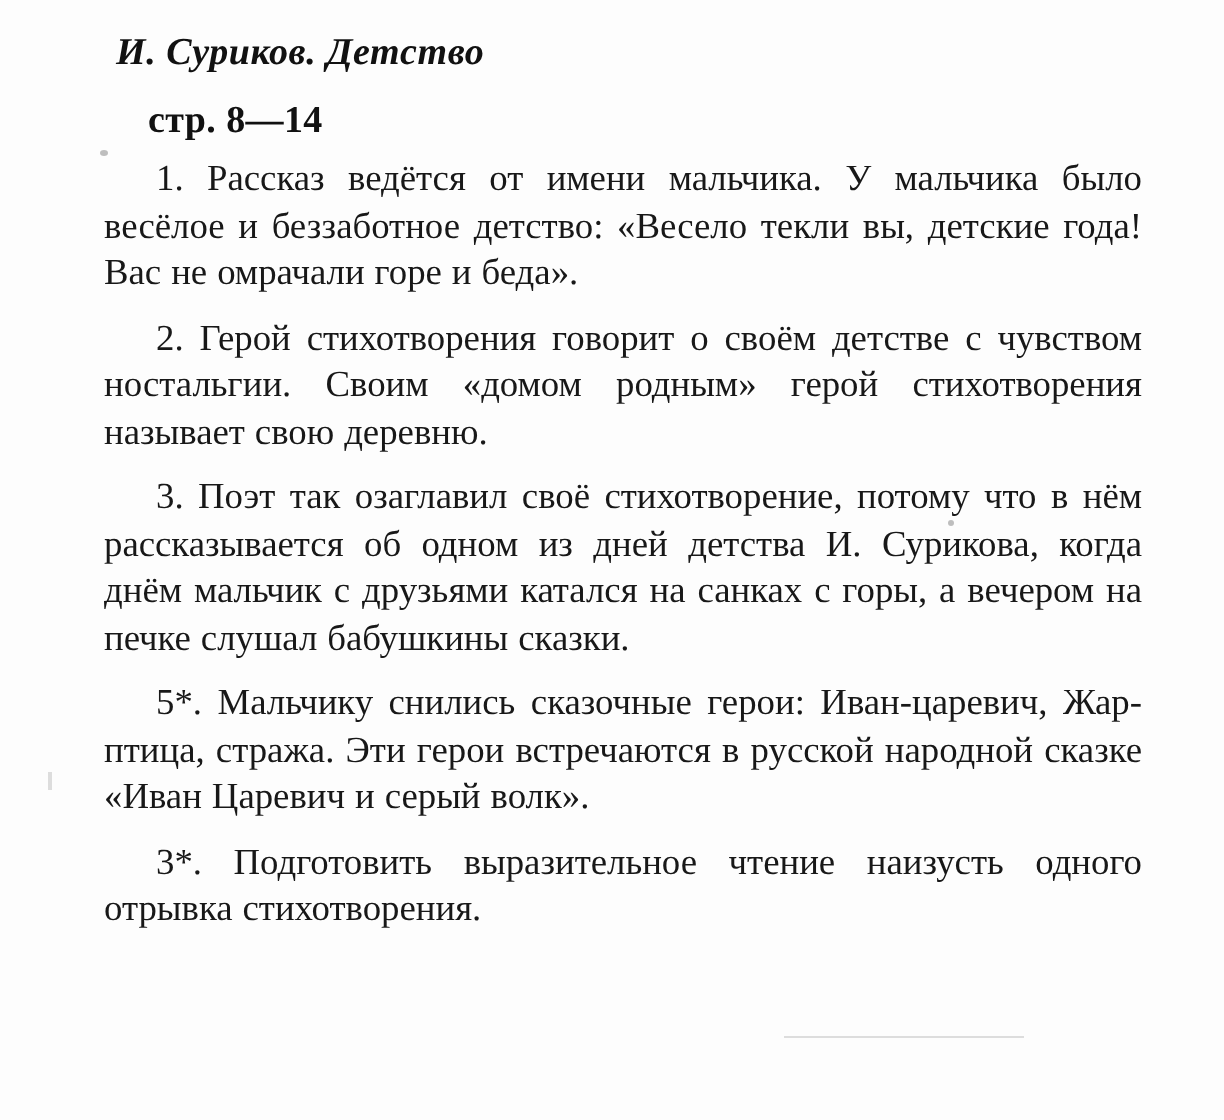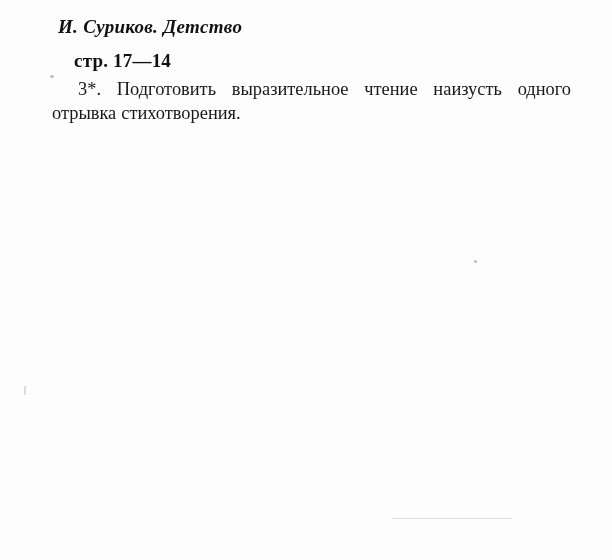--- a/index.html
+++ b/index.html
@@ -61,21 +61,25 @@
     opacity: .5;
   }
 </style>
 </head>
 <body>
 
 <div class="page">
 
   <div class="title">И. Суриков. Детство</div>
 
-  <div class="pageref">стр. 17—14</div>
+  <div class="pageref">стр. 8—14</div>
 
+  <p class="para">1. Рассказ ведётся от имени мальчика. У мальчика было весёлое и беззаботное детство: «Весело текли вы, детские года! Вас не омрачали горе и беда».</p>
+  <p class="para">2. Герой стихотворения говорит о своём детстве с чувством ностальгии. Своим «домом родным» герой стихотворения называет свою деревню.</p>
+  <p class="para">3. Поэт так озаглавил своё стихотворение, потому что в нём рассказывается об одном из дней детства И. Сурикова, когда днём мальчик с друзьями катался на санках с горы, а вечером на печке слушал бабушкины сказки.</p>
+  <p class="para">5*. Мальчику снились сказочные герои: Иван-царевич, Жар-птица, стража. Эти герои встречаются в русской народной сказке «Иван Царевич и серый волк».</p>
   <p class="para">3*. Подготовить выразительное чтение наизусть одного отрывка стихотворения.</p>
 
   <span class="speck" style="left:474px; top:260px; width:3px; height:3px;"></span>
   <span class="speck" style="left:50px; top:75px; width:4px; height:3px;"></span>
   <span class="smudge" style="left:392px; top:518px; width:120px; height:1px;"></span>
   <span class="smudge" style="left:24px; top:386px; width:2px; height:9px;"></span>
 </div>
 
 </body></html>

